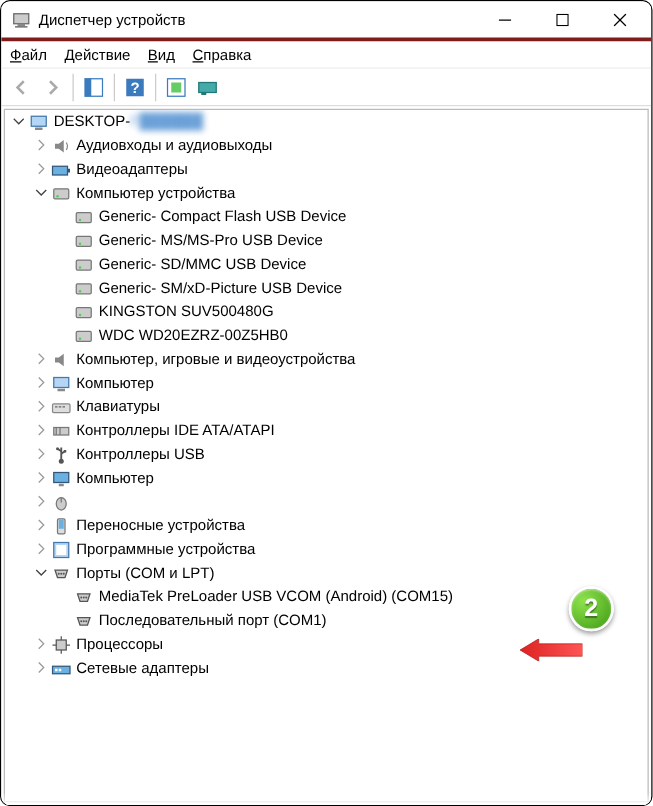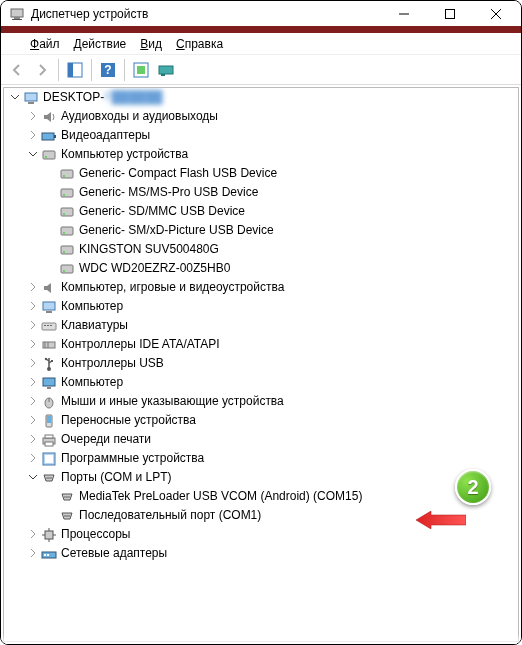--- a/index.html
+++ b/index.html
@@ -10,27 +10,27 @@
   width: 522px;
   height: 645px;
   position: relative;
   border: 1px solid #000;
   border-radius: 8px;
   overflow: hidden;
 }
 .window { width: 100%; height: 100%; background: #fff; display: flex; flex-direction: column; }
 .titlebar {
   height: 32px; display: flex; align-items: center; padding: 0 2px 0 8px;
-  border-bottom: 7px solid #7f1d1d;
+  border-bottom: 3px solid #7f1d1d;
 }
 .titlebar-icon { width: 16px; height: 16px; margin-right: 6px; display:inline-flex; }
 .titlebar-title { flex: 1; font-size: 12px; }
 .titlebar-btns { display: flex; }
 .titlebar-btn { width: 46px; height: 30px; display: flex; align-items: center; justify-content: center; cursor: pointer; }
-.menubar { height: 22px; display: flex; align-items: center; padding: 0 22px; border-bottom: 1px solid #eee; }
+.menubar { height: 22px; display: flex; align-items: center; padding: 0 0; border-bottom: 1px solid #eee; }
 .menu-item { padding: 2px 7px; cursor: pointer; font-size: 12px; }
 .menu-item .ul { text-decoration: underline; }
 .toolbar { height: 30px; display: flex; align-items: center; padding: 2px 4px; border-bottom: 1px solid #ddd; gap:1px; }
 .tool-btn { width: 24px; height: 24px; display: flex; align-items: center; justify-content: center; border: 1px solid transparent; }
 .tool-btn.enabled { cursor: pointer; }
 .tool-sep { width: 1px; height: 22px; background: #ccc; margin: 0 3px; }
 .tree-container { flex: 1; overflow-y: auto; border-top: 1px solid #ccc; margin: 2px; border: 1px solid #bbb; position: relative; }
 .tree { padding: 2px 0; }
 .node { }
 .node-row { display: flex; align-items: flex-start; height: 19px; padding-right: 4px; white-space: nowrap; cursor: default; }
@@ -374,55 +374,38 @@
               <svg width="10" height="10">
                 <path d="M3 1 L7 5 L3 9" fill="none" stroke="#999"></path>
               </svg>
             </span>
             <span class="node-icon">
               <svg viewBox="0 0 16 16">
                 <ellipse cx="8" cy="9" rx="4" ry="5" fill="#ccc" stroke="#777"></ellipse>
                 <line x1="8" y1="4" x2="8" y2="8" stroke="#777"></line>
               </svg>
             </span>
-            <span class="node-label">Мыши и иные указывающие устройства</span>
           </div>
 
         <div class="node-row">
             <span class="indent" style="width:22px"></span>
             <span class="twisty">
               <svg width="10" height="10">
                 <path d="M3 1 L7 5 L3 9" fill="none" stroke="#999"></path>
               </svg>
             </span>
             <span class="node-icon">
               <svg viewBox="0 0 16 16">
                 <rect x="5" y="2" width="6" height="12" rx="1" fill="#ddd" stroke="#777"></rect>
                 <rect x="6" y="3" width="4" height="7" fill="#6ab0e0"></rect>
               </svg>
             </span>
             <span class="node-label">Переносные устройства</span>
           </div>
 
-        <div class="node-row">
-            <span class="indent" style="width:22px"></span>
-            <span class="twisty">
-              <svg width="10" height="10">
-                <path d="M3 1 L7 5 L3 9" fill="none" stroke="#999"></path>
-              </svg>
-            </span>
-            <span class="node-icon">
-              <svg viewBox="0 0 16 16">
-                <rect x="2" y="6" width="12" height="6" fill="#ccc" stroke="#777"></rect>
-                <rect x="4" y="3" width="8" height="3" fill="#fff" stroke="#777"></rect>
-                <rect x="4" y="10" width="8" height="4" fill="#fff" stroke="#777"></rect>
-              </svg>
-            </span>
-            <span class="node-label">Очереди печати</span>
-          </div>
 
         <div class="node-row">
             <span class="indent" style="width:22px"></span>
             <span class="twisty">
               <svg width="10" height="10">
                 <path d="M3 1 L7 5 L3 9" fill="none" stroke="#999"></path>
               </svg>
             </span>
             <span class="node-icon">
               <svg viewBox="0 0 16 16">

